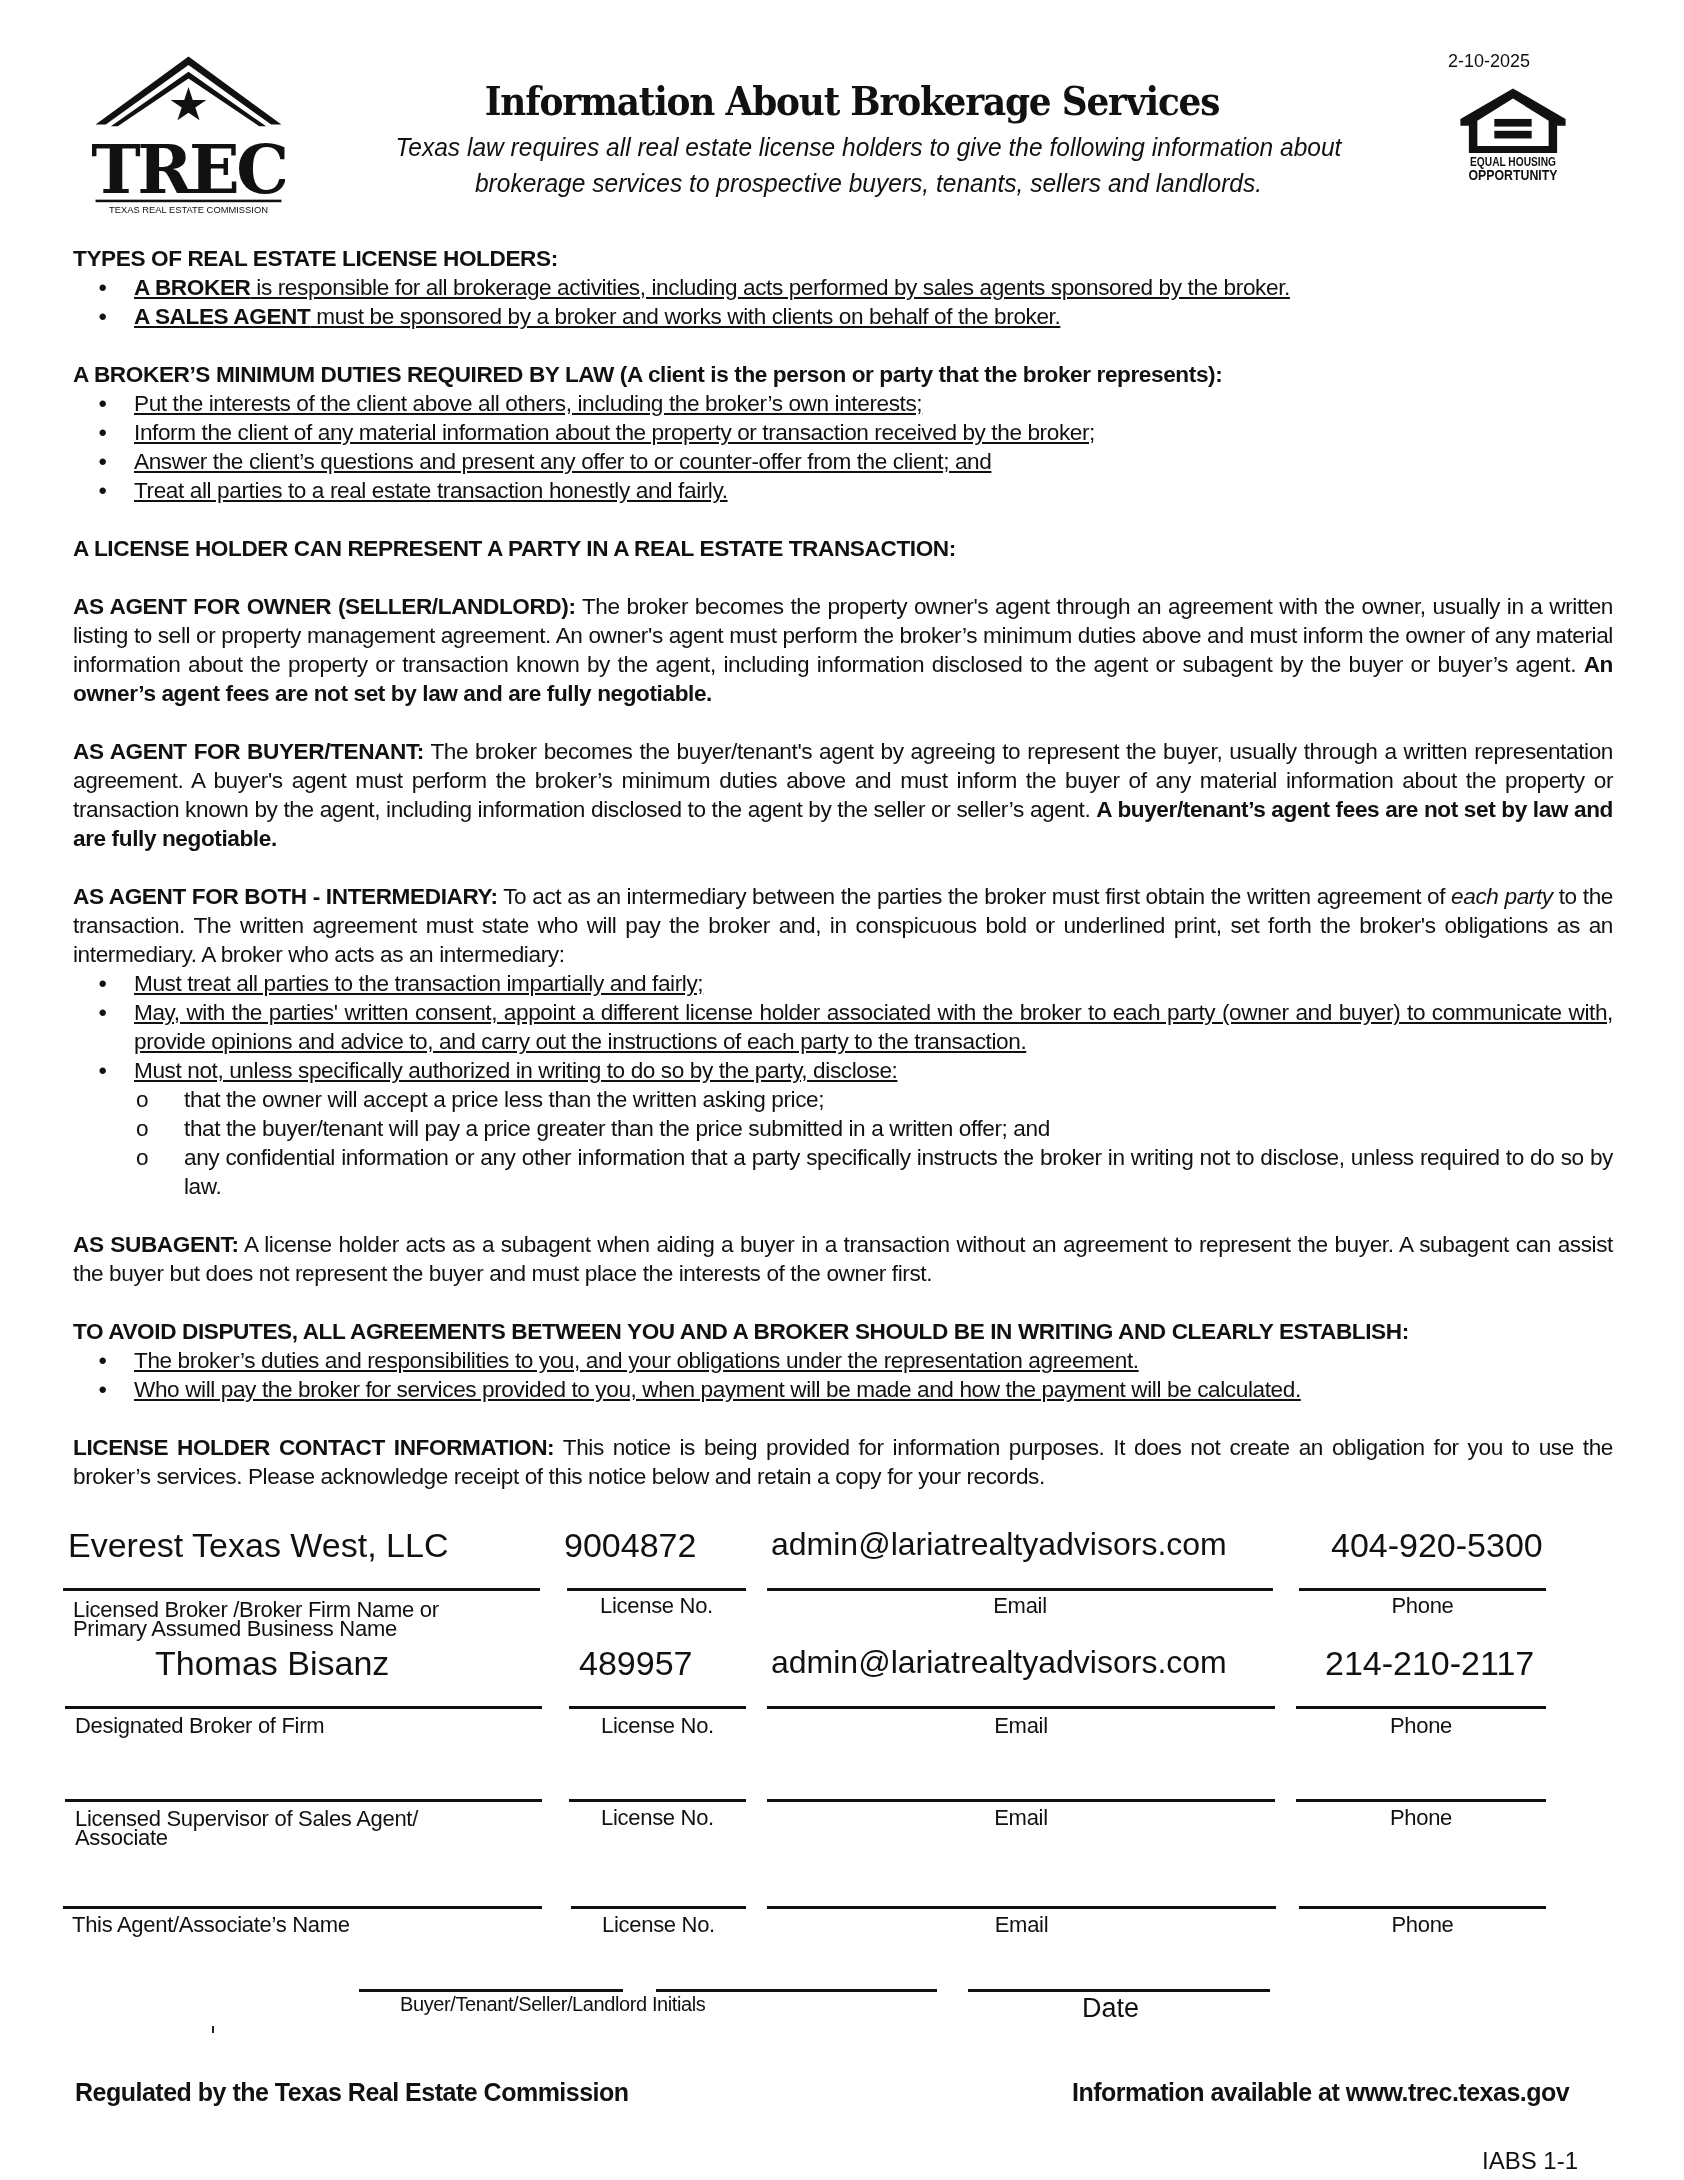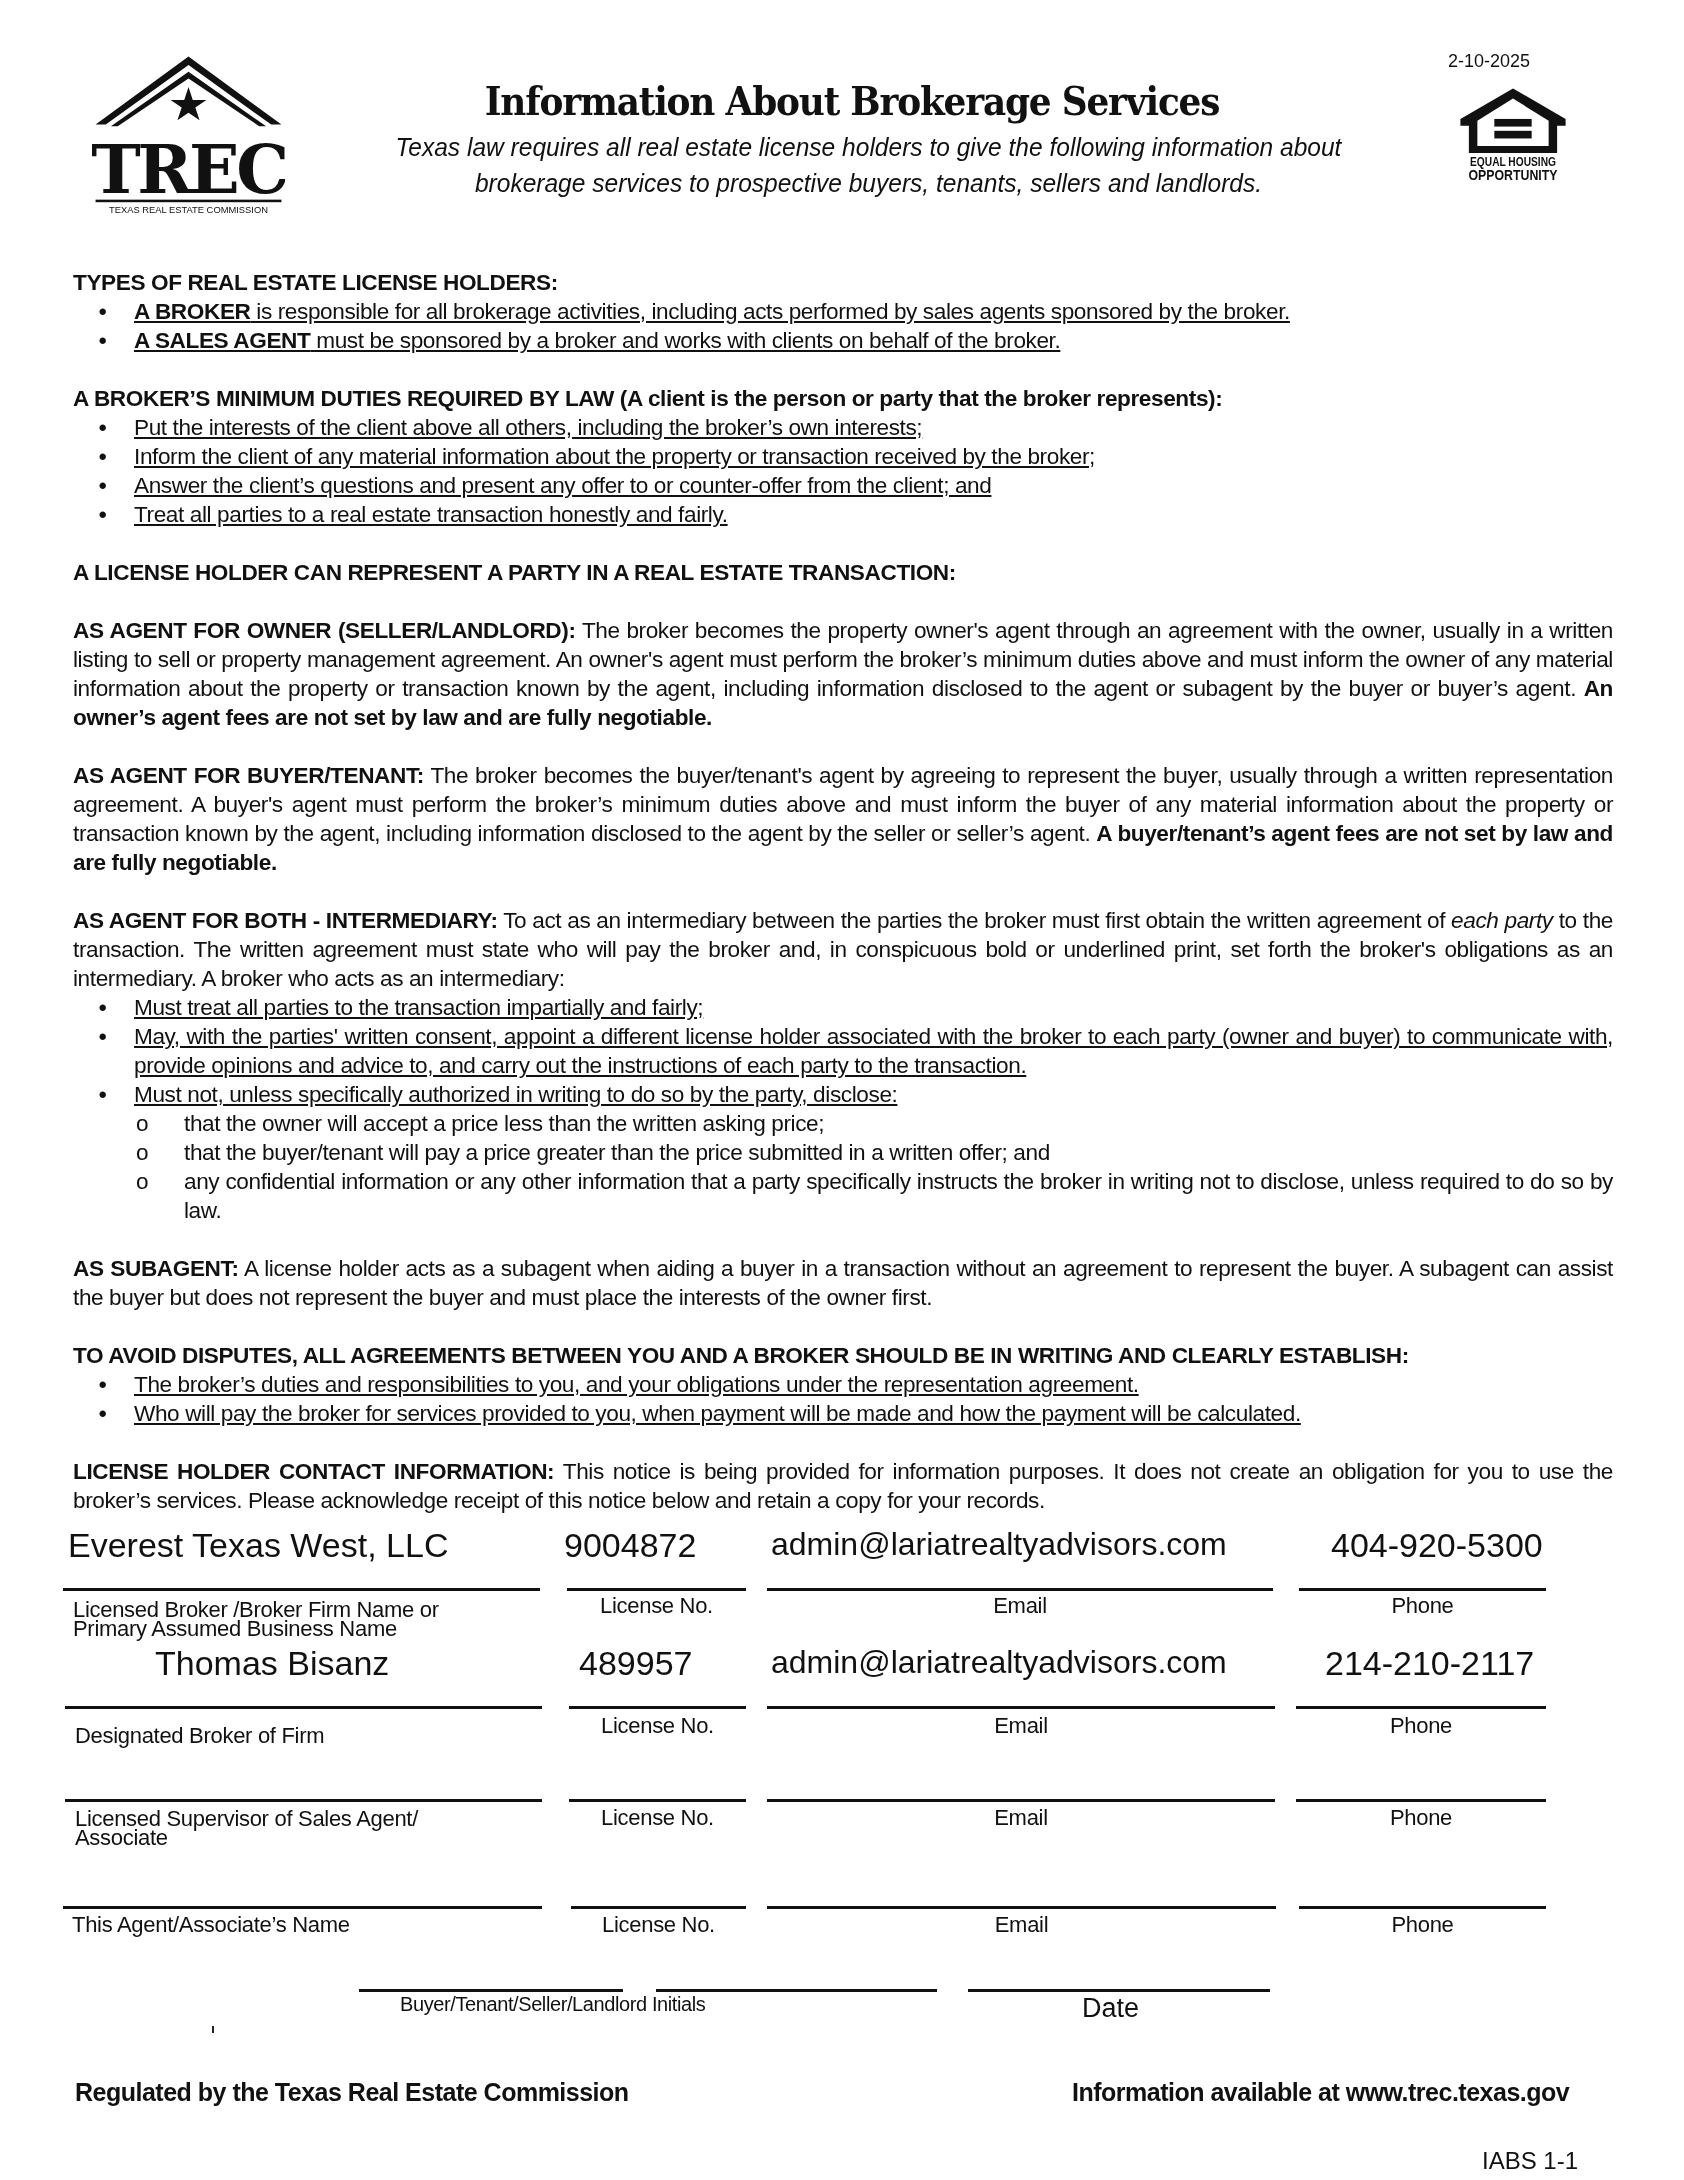--- a/index.html
+++ b/index.html
@@ -17,21 +17,21 @@
     font-family: "Liberation Sans", sans-serif; font-style: italic; font-size: 26.4px; line-height: 36px; transform: scaleX(0.93); }
   #date { left: 1448px; top: 51px; font-size: 18px; font-family: "Liberation Sans", sans-serif; }
   #eho { left: 1457px; top: 85px; width: 112px; height: 101px; }
   #eho svg { width: 100%; }
   .eho-text { font-family: "Liberation Sans", sans-serif; font-weight: bold; text-align: center; line-height: 12.8px; font-size: 12px; transform: scaleX(0.85); }
   .eho-text span { display: block; }
   .eho-text .big { font-size: 14.5px; }
 
   
   #content { left: 73px; top: 244px; width: 1540px; font-size: 22.6px; line-height: 29px; font-family: "Liberation Sans", sans-serif; }
-  .sec { margin-bottom: 29px; margin-top: 24px; }
+  .sec { margin-bottom: 29px; }
   .h { font-weight: bold; }
   .just { text-align: justify; text-align-last: left; }
   ul.b { margin: 0; padding: 0; list-style: none; text-decoration: underline; }
   ul.b li { position: relative; padding-left: 61px; text-align: justify; text-align-last: left; }
   ul.b li::before { content: "\2022"; position: absolute; left: 25.6px; top: 0; font-size: 24px; }
   ul.o { margin: 0; padding: 0; list-style: none; }
   ul.o li { position: relative; padding-left: 111px; text-align: justify; text-align-last: left; }
   ul.o li::before { content: "o"; position: absolute; left: 63px; top: 0; }
   .bold { font-weight: bold; }
   .it { font-style: italic; }
@@ -165,21 +165,21 @@
 <div class="cap center" style="left:1299px; top:1596px; width:247px;">Phone</div>
 
 <div class="field-val" style="left:155px; top:1644px;text-align:right;">Thomas Bisanz</div>
 <div class="field-val" style="left:579px; top:1644px;">489957</div>
 <div class="field-val" style="left:771px; top:1644px; font-size:32px;">admin@lariatrealtyadvisors.com</div>
 <div class="field-val" style="left:1325px; top:1644px;">214-210-2117</div>
 <div class="line" style="left:65px; top:1706px; width:477px;"></div>
 <div class="line" style="left:569px; top:1706px; width:177px;"></div>
 <div class="line" style="left:767px; top:1706px; width:508px;"></div>
 <div class="line" style="left:1296px; top:1706px; width:250px;"></div>
-<div class="cap" style="left:75px; top:1716px;margin-top:10px;">Designated Broker of Firm</div>
+<div class="cap" style="left:75px; top:1716px;">Designated Broker of Firm</div>
 <div class="cap center" style="left:569px; top:1716px; width:177px;">License No.</div>
 <div class="cap center" style="left:767px; top:1716px; width:508px;">Email</div>
 <div class="cap center" style="left:1296px; top:1716px; width:250px;">Phone</div>
 
 <div class="field-val" style="left:68px; top:1742px;"></div>
 <div class="line" style="left:65px; top:1799px; width:477px;"></div>
 <div class="line" style="left:569px; top:1799px; width:177px;"></div>
 <div class="line" style="left:767px; top:1799px; width:508px;"></div>
 <div class="line" style="left:1296px; top:1799px; width:250px;"></div>
 <div class="cap" style="left:75px; top:1809px;">

